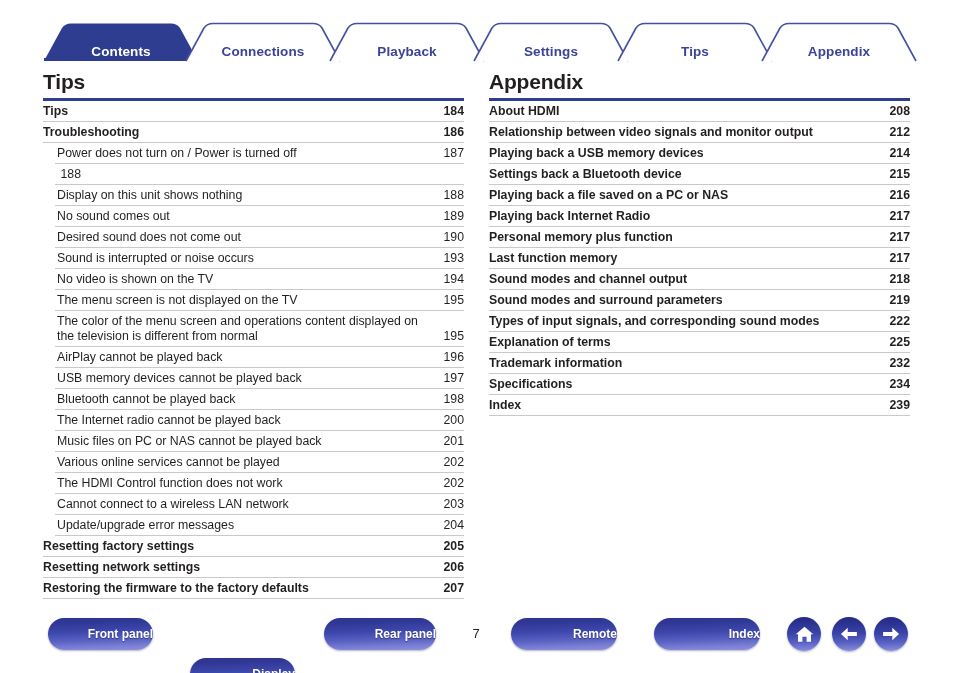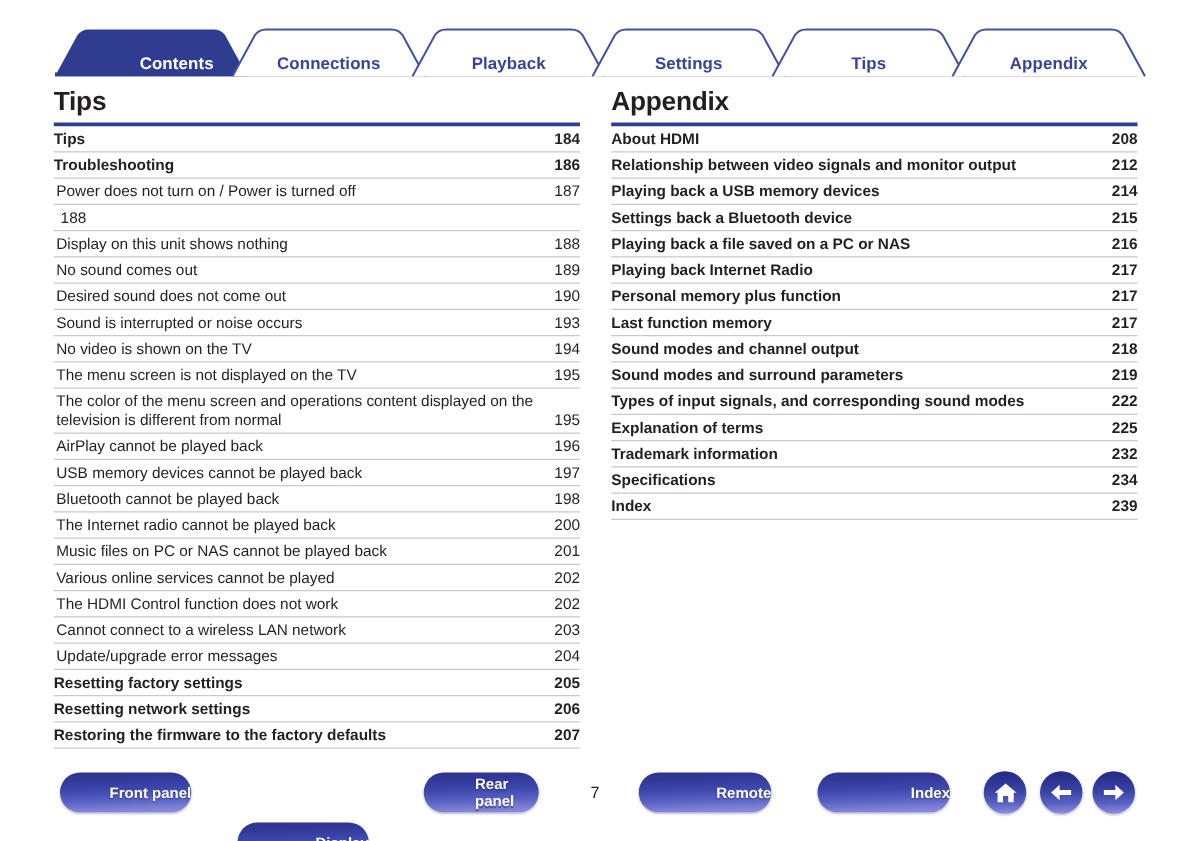--- a/index.html
+++ b/index.html
@@ -26,21 +26,21 @@
     top:33px;
     transform:translateY(-50%);
     font-size:13.5px;
     font-weight:bold;
     color:#3b4397;
     white-space:nowrap;
     text-align:center;
     letter-spacing:.1px;
     pointer-events:none;
   }
-  .tab-label.active{color:#ffffff;text-align:right;}
+  .tab-label.active{color:#ffffff;}
 
   
   .column{
     position:absolute;
     top:70px;
     width:421px;
   }
   #col-left{left:43px;}
   #col-right{left:489px;}
 
@@ -85,20 +85,21 @@
   .lvl1 .txt,.lvl1 .pg{
     font-size:12.3px;
     font-weight:bold;
     color:#231f20;
     line-height:16px;
   }
 
   
   .lvl2{
     padding:2.5px 0 2.5px 0;
+    margin-left:12px;
   }
   .lvl2 .txt,.lvl2 .pg{
     font-size:12.3px;
     font-weight:normal;
     color:#231f20;
     line-height:15px;
   }
   .lvl2 .txt{padding-left:2px;}
 
   
@@ -339,21 +340,21 @@
     </div>
 </div>
 
 <div id="bottombar">
   <div class="pill" id="btn-front-panel" style="left: 48px; width: 105px;">
       <span>Front panel</span>
     </div>
   <div class="pill" id="btn-display" style="left: 190px; width: 105px; margin-top: 40px;">
       <span>Display</span>
     </div>
-  <div class="pill" id="btn-rear-panel" style="left: 339px; width: 92px; padding-left: 41px;">
+  <div class="pill" id="btn-rear-panel" style="left: 324px; width: 112px; padding-left: 41px;">
       <span>Rear panel</span>
     </div>
 
   <div id="pagenum">7</div>
 
   <div class="pill" id="btn-remote" style="left: 511px; width: 106px;">
       <span>Remote</span>
     </div>
   <div class="pill" id="btn-index" style="left: 654px; width: 106px;">
       <span>Index</span>

